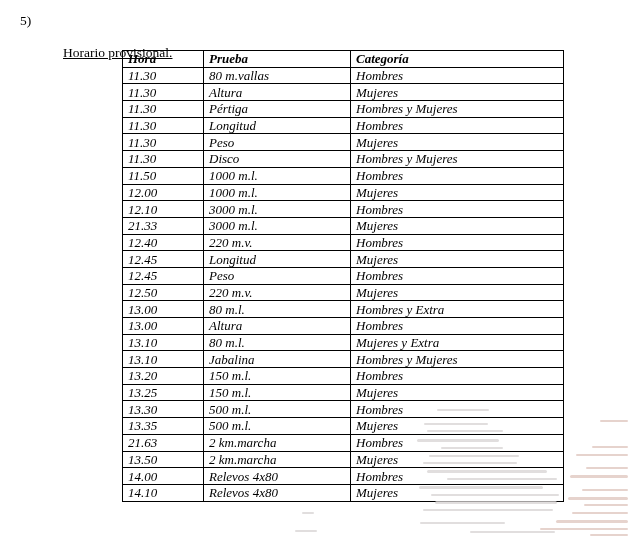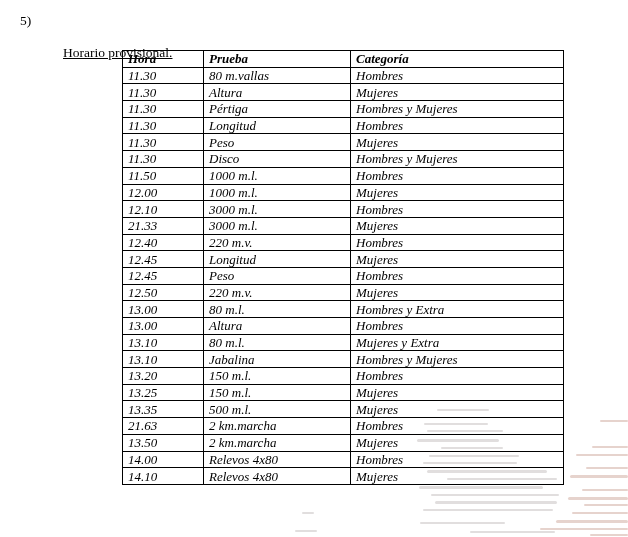--- a/index.html
+++ b/index.html
@@ -174,20 +174,25 @@
       </tr>
       <tr>
         <td>13.20</td>
         <td>150 m.l.</td>
         <td>Hombres</td>
       </tr>
       <tr>
         <td>13.25</td>
         <td>150 m.l.</td>
         <td>Mujeres</td>
+      </tr>
+      <tr>
+        <td>13.30</td>
+        <td>500 m.l.</td>
+        <td>Hombres</td>
       </tr>
       <tr>
         <td>13.35</td>
         <td>500 m.l.</td>
         <td>Mujeres</td>
       </tr>
       <tr>
         <td>21.63</td>
         <td>2 km.marcha</td>
         <td>Hombres</td>

